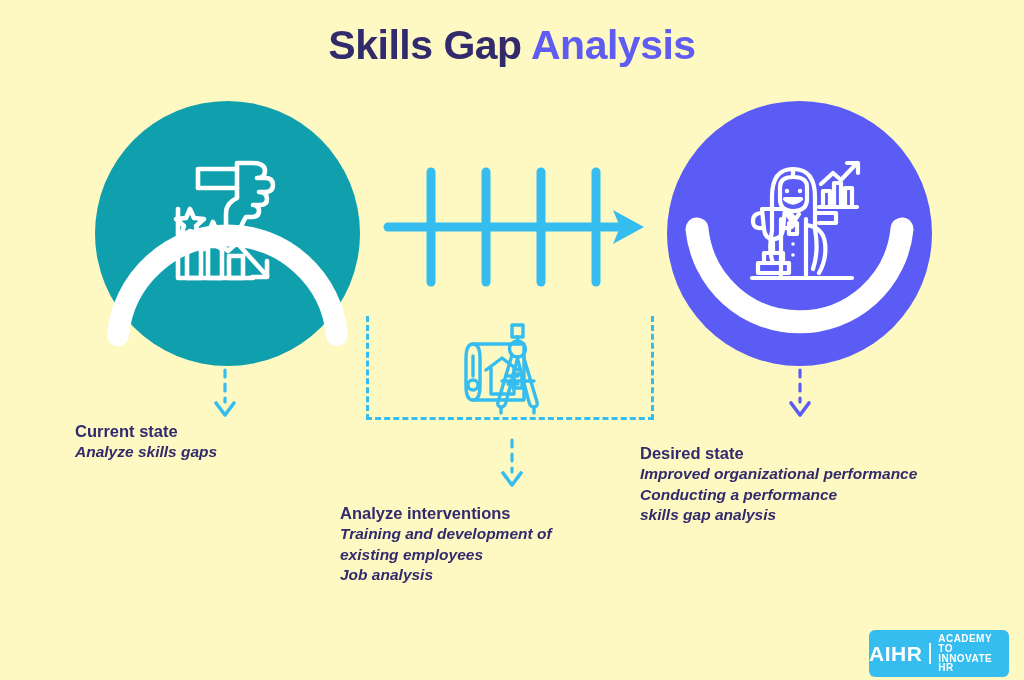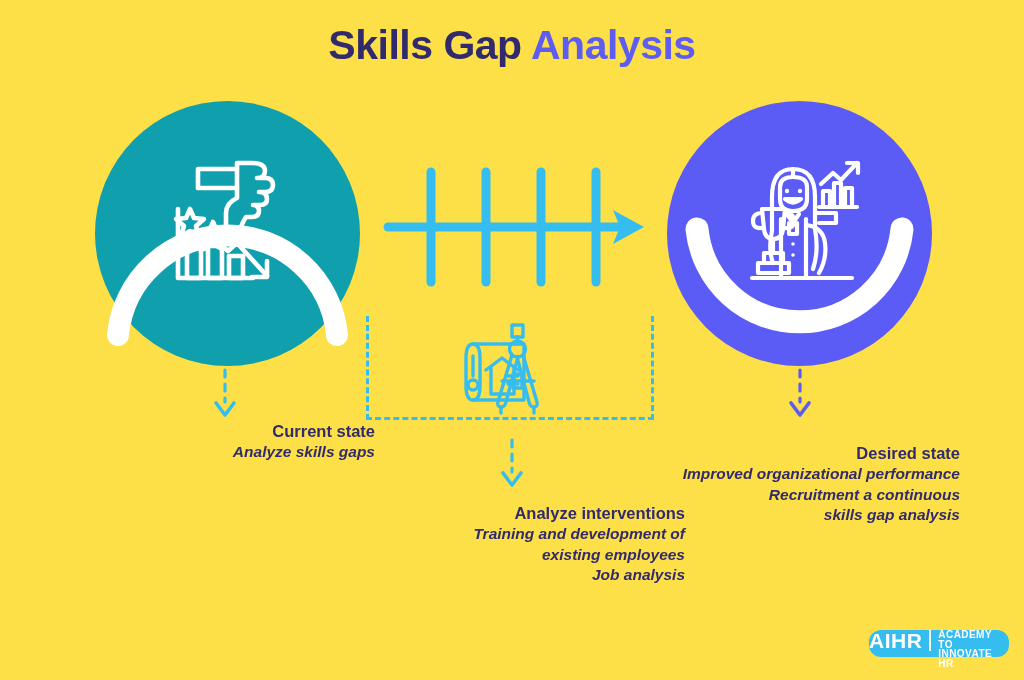--- a/index.html
+++ b/index.html
@@ -2,21 +2,21 @@
 <html><head>
 <meta charset="utf-8">
 <style>
   * { box-sizing: border-box; margin: 0; padding: 0; }
   html, body {
     width: 1024px; height: 680px;
     background: #ffffff;
     font-family: "Liberation Sans", sans-serif;
     overflow: hidden;
   }
-  #stage { position: relative; width: 1024px; height: 680px; background: #fde047; }
+  #stage { position: relative; width: 1024px; height: 680px; background: #fef9c3; }
 
   
   .title {
     position: absolute; top: 22px; left: 0; width: 1024px;
     text-align: center;
     font-size: 41px; font-weight: bold; letter-spacing: -0.5px;
     white-space: nowrap;
   }
   .title .t-dark  { color: #312a6c; }
   .title .t-light { color: #5f5cf2; }
@@ -39,40 +39,40 @@
     border-right: 3px dashed #35bdf0;
     border-bottom: 3px dashed #35bdf0;
     border-top: none;
   }
   #compass-icon { position: absolute; left: 462px; top: 318px; }
 
   
   .down-arrow { position: absolute; }
 
   
-  .caption { position: absolute; text-align: right; color: #312a6c; }
+  .caption { position: absolute; text-align: left; color: #312a6c; }
   .caption .head {
     font-size: 16.5px; font-weight: bold; line-height: 21px;
     white-space: nowrap;
   }
   .caption .sub {
     font-size: 15.5px; font-style: italic; line-height: 20.5px;
   }
   .caption .sub div { white-space: nowrap; font-weight: bold; }
 
   #caption-current   { left: 75px;  top: 421px; width: 300px; }
   #caption-design    { left: 340px; top: 503px; width: 345px; }
   #caption-desired   { left: 640px; top: 443px; width: 320px; }
 
   
   #aihr-logo {
     position: absolute; left: 869px; top: 630px;
-    width: 140px; height: 27px; border-radius: 12px;
+    width: 140px; height: 47px; border-radius: 6px;
     background: #35bdf0;
-    display: flex; align-items: flex-start; justify-content: center;
+    display: flex; align-items: center; justify-content: center;
   }
   #aihr-logo .mark {
     color: #ffffff; font-size: 21px; font-weight: bold;
     letter-spacing: 0.5px; line-height: 21px;
   }
   #aihr-logo .rule {
     width: 2px; height: 21px; background: #ffffff;
     margin: 0 7px; opacity: 0.95;
   }
   #aihr-logo .tag {
@@ -238,21 +238,21 @@
       <div>Training and development of</div>
       <div>existing employees</div>
       <div>Job analysis</div>
     </div>
   </div>
 
   <div class="caption" id="caption-desired">
     <div class="head">Desired state</div>
     <div class="sub">
       <div>Improved organizational performance</div>
-      <div>Recruitment a continuous</div>
+      <div>Conducting a performance</div>
       <div>skills gap analysis</div>
     </div>
   </div>
 
   <div id="aihr-logo">
     <div class="mark">AIHR</div>
     <div class="rule"></div>
     <div class="tag">
       <div>ACADEMY TO</div>
       <div>INNOVATE HR</div>

